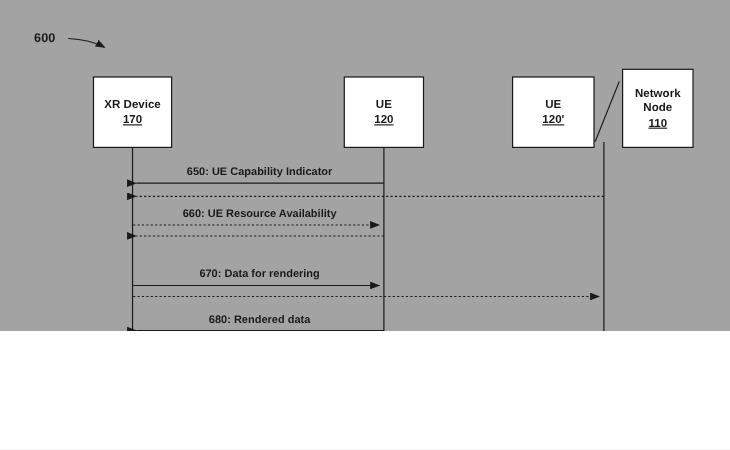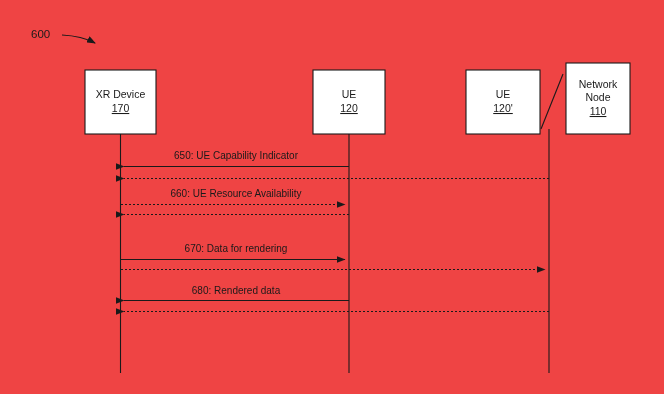--- a/index.html
+++ b/index.html
@@ -3,24 +3,25 @@
 <meta charset="utf-8">
 <style>
   html, body {
     margin: 0;
     padding: 0;
     background: #ffffff;
   }
   #figure {
     position: relative;
     width: 664px;
-    height: 394px;
-    background: #ef4444;
+    height: 301px;
+    background: #a3a3a3;
     font-family: "Liberation Sans", sans-serif;
     overflow: hidden;
+    font-weight: bold;
   }
   #figure svg {
     position: absolute;
     left: 0;
     top: 0;
   }
   text {
     font-family: "Liberation Sans", sans-serif;
     fill: #1a1a1a;
   }

